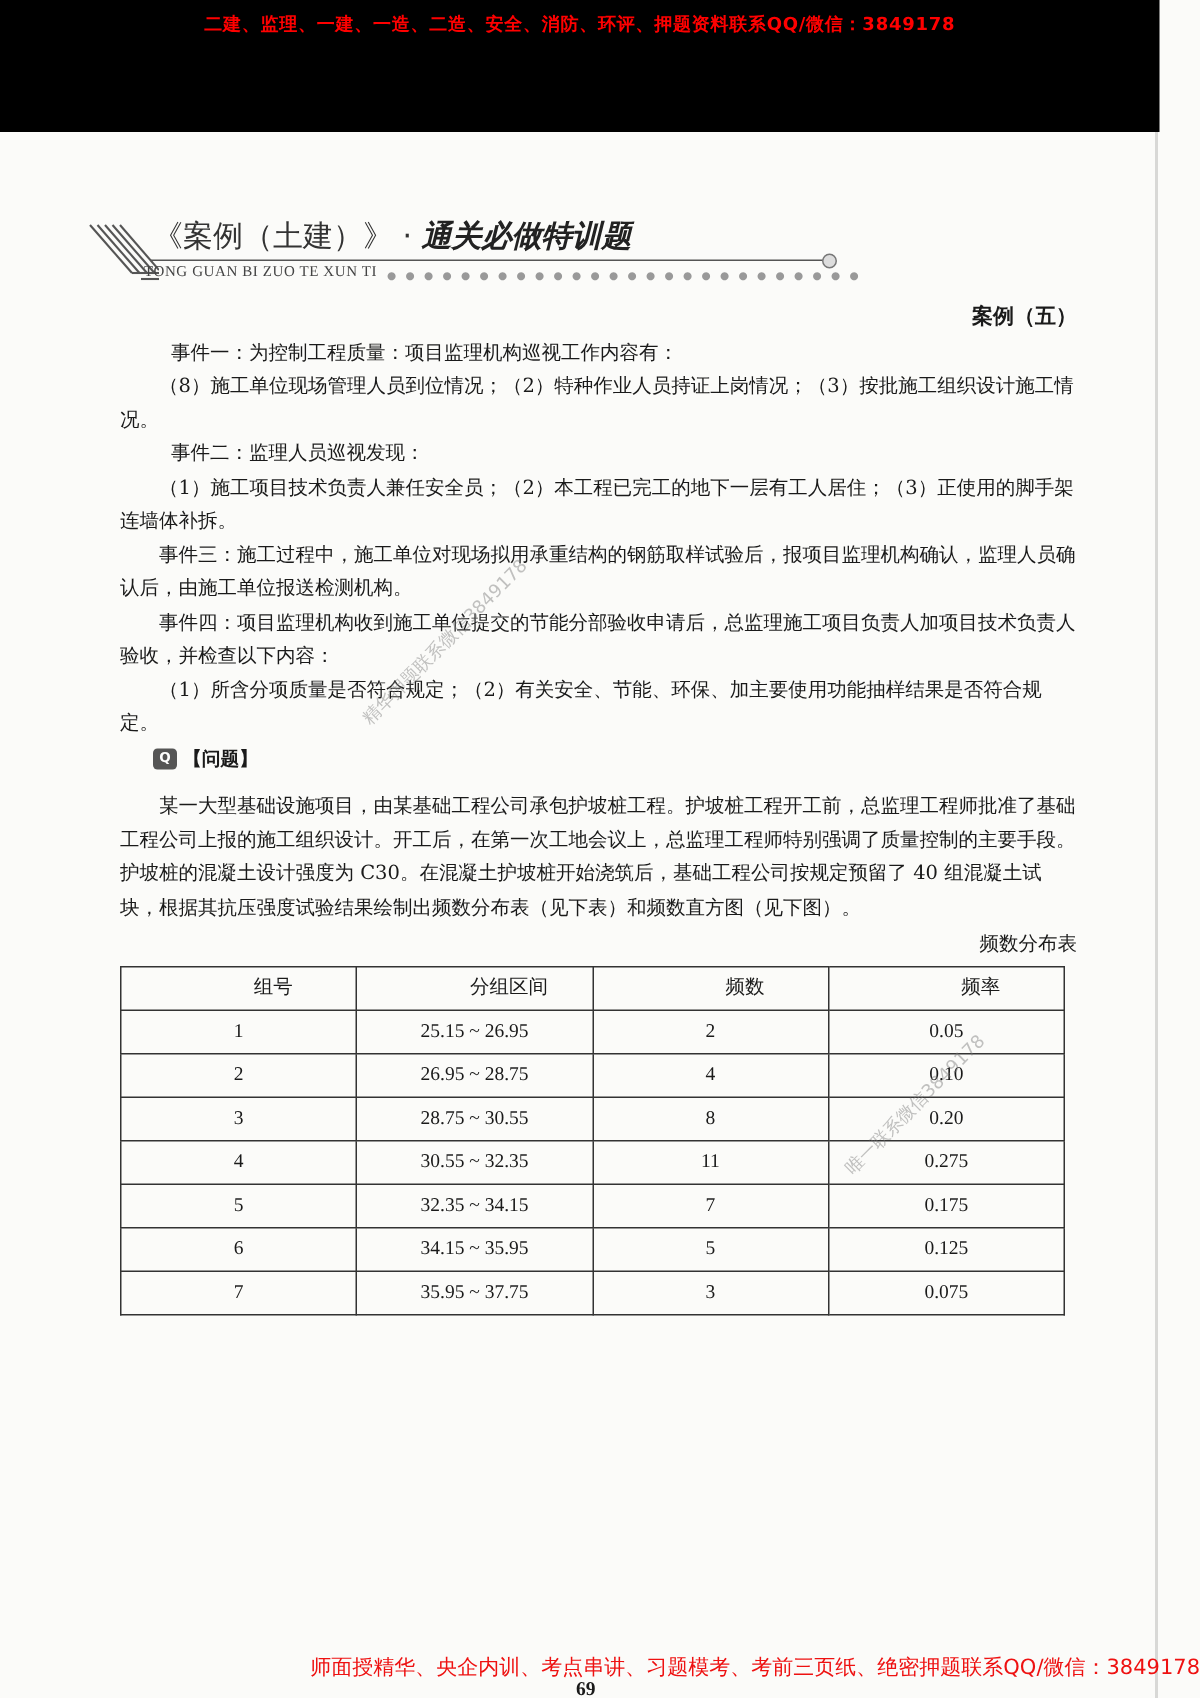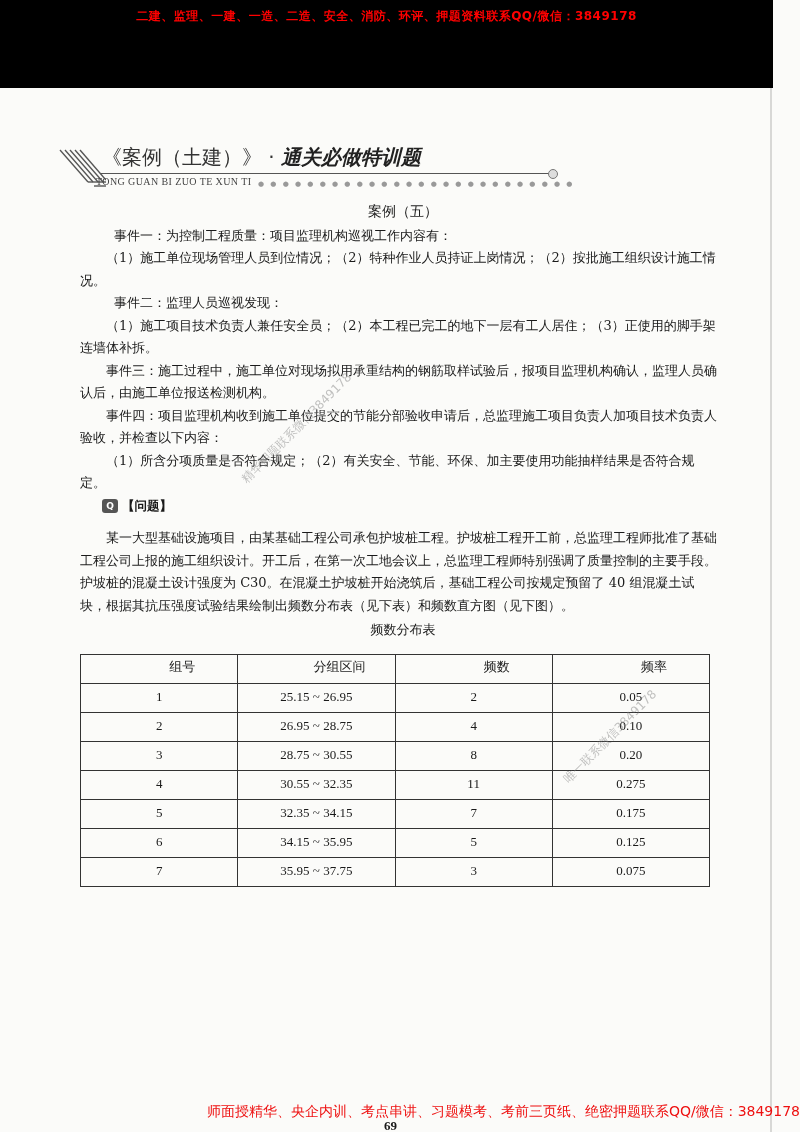--- a/index.html
+++ b/index.html
@@ -41,42 +41,42 @@
   .book-header .pinyin {
     position: absolute; left: 38px; top: 36px; font-size: 10px; color: #444;
     font-family: "Liberation Serif", serif; letter-spacing: 0.4px; white-space: nowrap;
   }
   .book-header .dots {
     position: absolute; left: 200px; top: 40px; font-size: 7px; color: #999; letter-spacing: 2px;
     white-space: nowrap;
   }
   
   .content { position: absolute; left: 88px; top: 200px; width: 630px; font-size: 13px; line-height: 22.5px; }
-  .case-title { text-align: center; font-weight: normal; font-size: 14px; margin: 0 0 2px 0; }
+  .case-title { text-align: right; font-weight: bold; font-size: 14px; margin: 0 0 2px 0; }
   .para { text-indent: 2em; margin: 0; }
   .para.hang { margin-left: -8px; }
   .questions-head {
     display: flex; align-items: center; gap: 4px; margin-left: 14px; font-weight: bold;
     font-family: "DejaVu Sans", sans-serif; font-size: 12.5px;
   }
   .q-icon {
     width: 16px; height: 14px; background: #555; border-radius: 3px; color: #fff; font-size: 9px;
     display: inline-flex; align-items: center; justify-content: center;
   }
   .q-list { margin: 0 0 0 18px; padding: 0; list-style: none; font-family: "DejaVu Sans", sans-serif; font-size: 12px; line-height: 22px; }
   .case6 { margin-top: 10px; }
-  .table-caption { text-align: center; margin: 2px 0 12px 0; }
+  .table-caption { text-align: right; margin: 2px 0 2px 0; }
   table.freq {
     border-collapse: collapse; width: 630px; margin-left: -8px;
     font-family: "Liberation Serif", serif; font-size: 13px;
   }
   table.freq th, table.freq td {
     border: 1px solid #333; text-align: center; height: 28px; padding: 0; font-weight: normal;
   }
-  table.freq th { font-family: Liberation Mono, monospace; padding-left: 46px; }
+  table.freq th { font-family: Liberation Serif, serif; padding-left: 46px; }
   .watermark {
     position: absolute; color: rgba(120,120,120,0.45); font-size: 12px;
     transform: rotate(-45deg); transform-origin: left bottom; white-space: nowrap;
     font-family: "DejaVu Sans", sans-serif;
   }
   .footer-promo {
     position: absolute; left: 0; right: 0; top: 1103px; text-align: right;
     color: #e11; font-size: 14px; font-family: "DejaVu Sans", sans-serif; white-space: nowrap;
   }
   .page-number {
@@ -113,21 +113,21 @@
   <div class="rule"></div>
   <div class="rule-end"></div>
   <div class="pinyin">TONG GUAN BI ZUO TE XUN TI</div>
   <div class="dots">● ● ● ● ● ● ● ● ● ● ● ● ● ● ● ● ● ● ● ● ● ● ● ● ● ●</div>
 </div>
 
 <div class="content">
   <section>
     <h3 class="case-title">案例（五）</h3>
     <p class="para">事件一：为控制工程质量：项目监理机构巡视工作内容有：</p>
-    <p class="para hang">（1）施工单位现场管理人员到位情况；（2）特种作业人员持证上岗情况；（2）按批施工组织设计施工情况。</p>
+    <p class="para hang">（8）施工单位现场管理人员到位情况；（2）特种作业人员持证上岗情况；（3）按批施工组织设计施工情况。</p>
     <p class="para">事件二：监理人员巡视发现：</p>
     <p class="para hang">（1）施工项目技术负责人兼任安全员；（2）本工程已完工的地下一层有工人居住；（3）正使用的脚手架连墙体补拆。</p>
     <p class="para hang">事件三：施工过程中，施工单位对现场拟用承重结构的钢筋取样试验后，报项目监理机构确认，监理人员确认后，由施工单位报送检测机构。</p>
     <p class="para hang">事件四：项目监理机构收到施工单位提交的节能分部验收申请后，总监理施工项目负责人加项目技术负责人验收，并检查以下内容：</p>
     <p class="para hang">（1）所含分项质量是否符合规定；（2）有关安全、节能、环保、加主要使用功能抽样结果是否符合规定。</p>
     <div class="questions-head">
       <span class="q-icon">Q</span>
       <span>【问题】</span>
     </div>
   </section>

